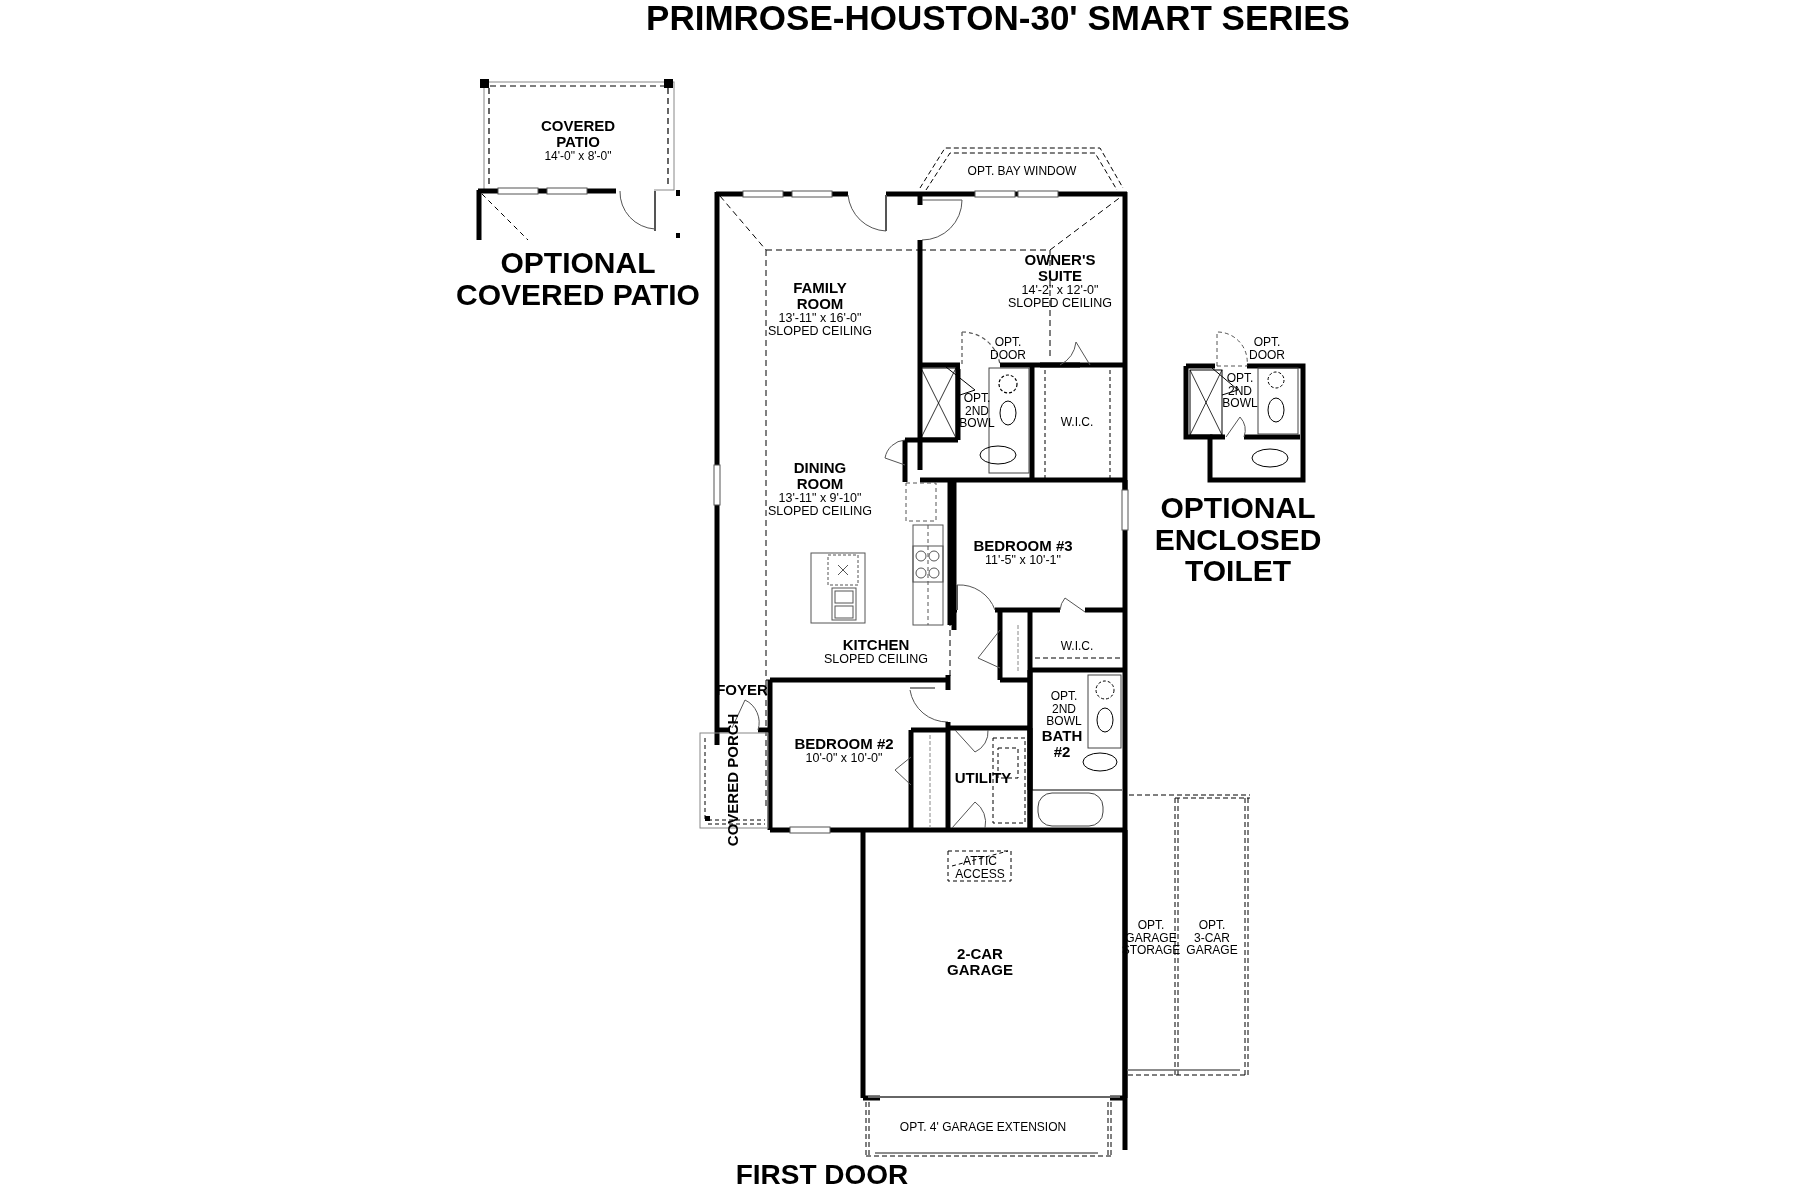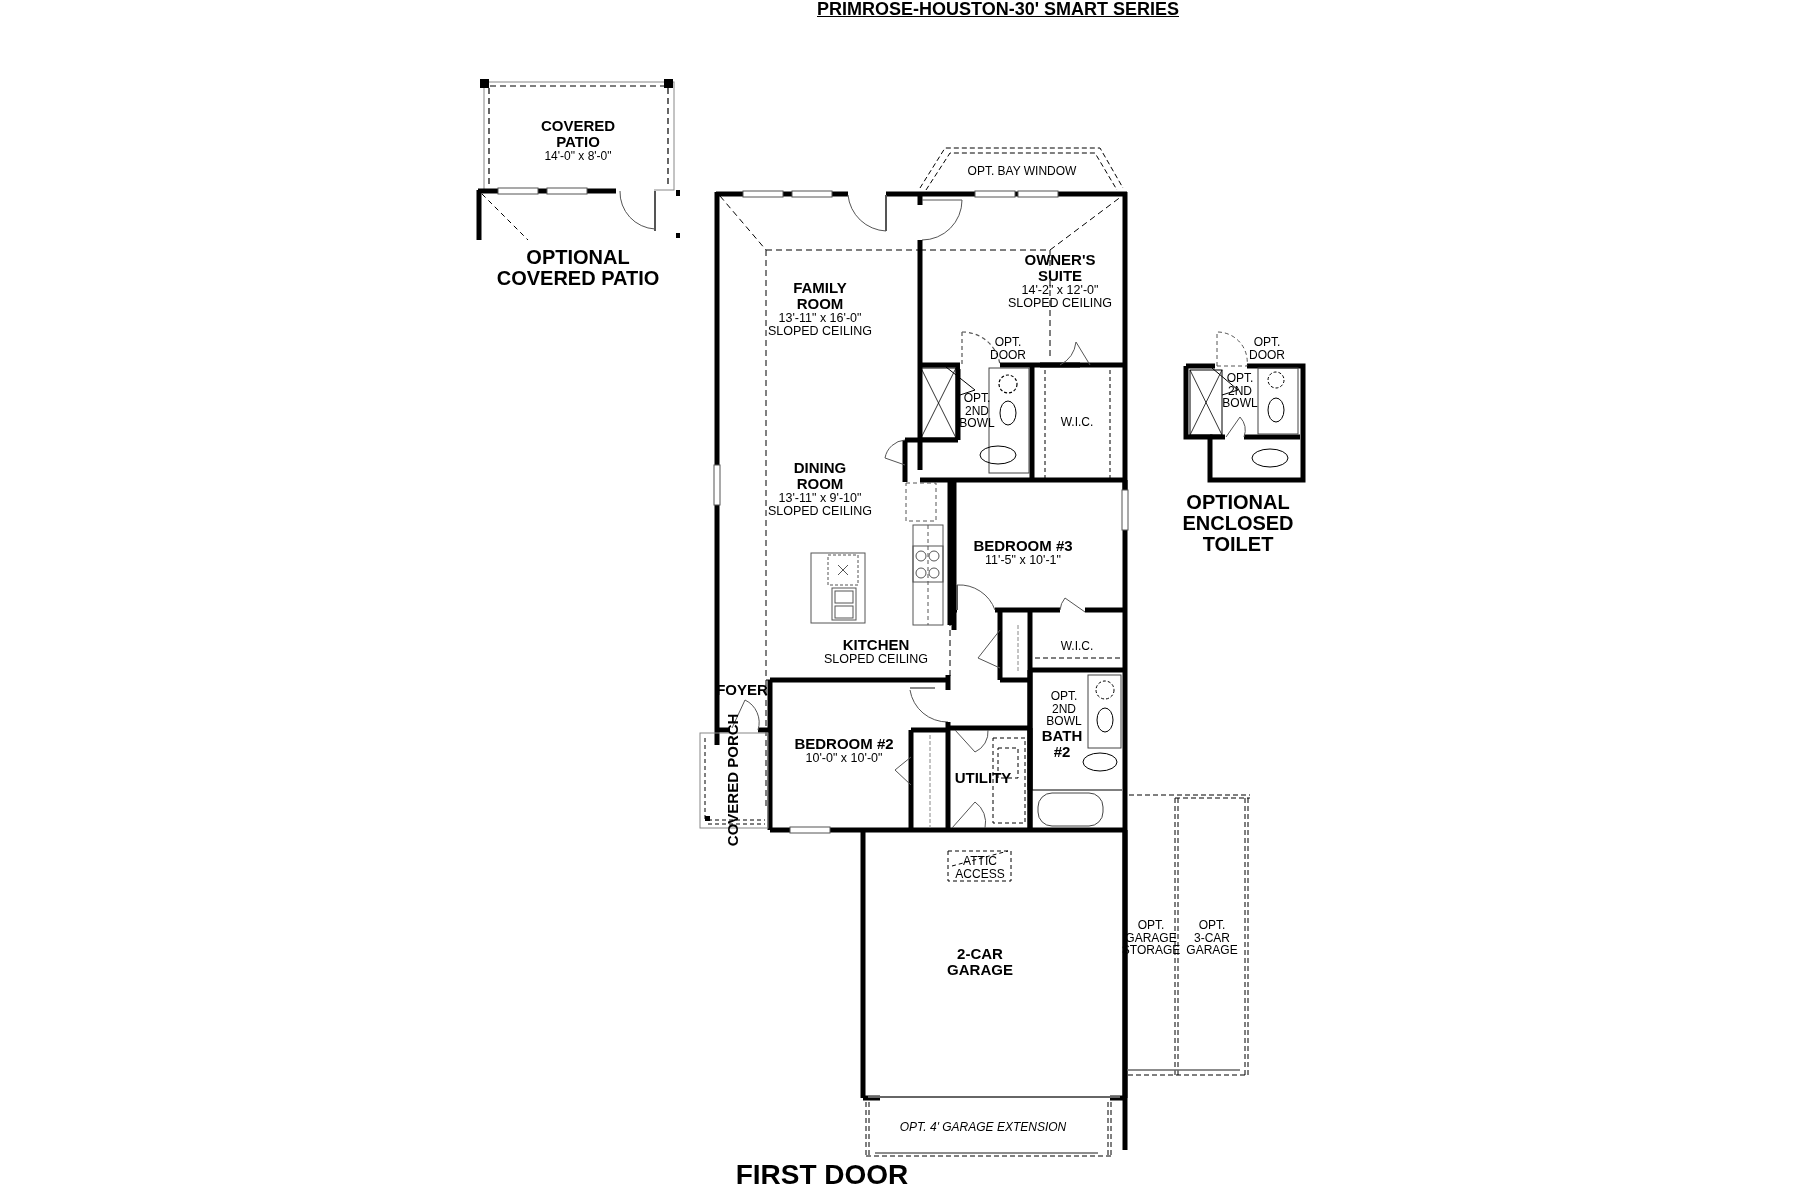--- a/index.html
+++ b/index.html
@@ -1,21 +1,21 @@
 <!DOCTYPE html>
 <html><head>
 <meta charset="utf-8">
 <style>
   html,body{margin:0;padding:0;background:#fff;}
   body{width:1800px;height:1200px;position:relative;overflow:hidden;font-family:"Liberation Sans",sans-serif;color:#000;}
   svg.plan{position:absolute;left:0;top:0;}
   .lbl{position:absolute;text-align:center;font-family:"Liberation Sans",sans-serif;font-weight:bold;line-height:1.05;white-space:nowrap;transform:translateX(-50%);}
   .lbl .sub{font-weight:normal;}
-  .title{font-size:18px;text-decoration:underline;}
-  .big{font-size:20px;line-height:1.05;}
+  .title{font-size:35px;}
+  .big{font-size:30px;line-height:1.05;}
   .room{font-size:15px;}
   .room .sub{font-size:12.5px;}
   .tiny{font-size:12px;font-weight:normal;}
   .tinyb{font-size:12px;font-weight:normal;}
   .vert{transform:translateX(-50%) rotate(-90deg);transform-origin:center;}
 </style>
 </head>
 <body>
 
 <svg class="plan" width="1800" height="1200" viewBox="0 0 1800 1200">
@@ -337,21 +337,21 @@
   <div>OPT.</div>
   <div>GARAGE</div>
   <div>STORAGE</div>
 </div>
 <div class="lbl tiny" style="left:1212px;top:919px;">
   <div>OPT.</div>
   <div>3-CAR</div>
   <div>GARAGE</div>
 </div>
 
-<div class="lbl tiny" style="left:983px;top:1121px;font-style:italic;">OPT. 4' GARAGE EXTENSION</div>
+<div class="lbl tiny" style="left:983px;top:1121px;">OPT. 4' GARAGE EXTENSION</div>
 
 <div class="lbl tiny" style="left:1267px;top:336px;">
   <div>OPT.</div>
   <div>DOOR</div>
 </div>
 <div class="lbl tiny" style="left:1240px;top:372px;">
   <div>OPT.</div>
   <div>2ND</div>
   <div>BOWL</div>
 </div>

